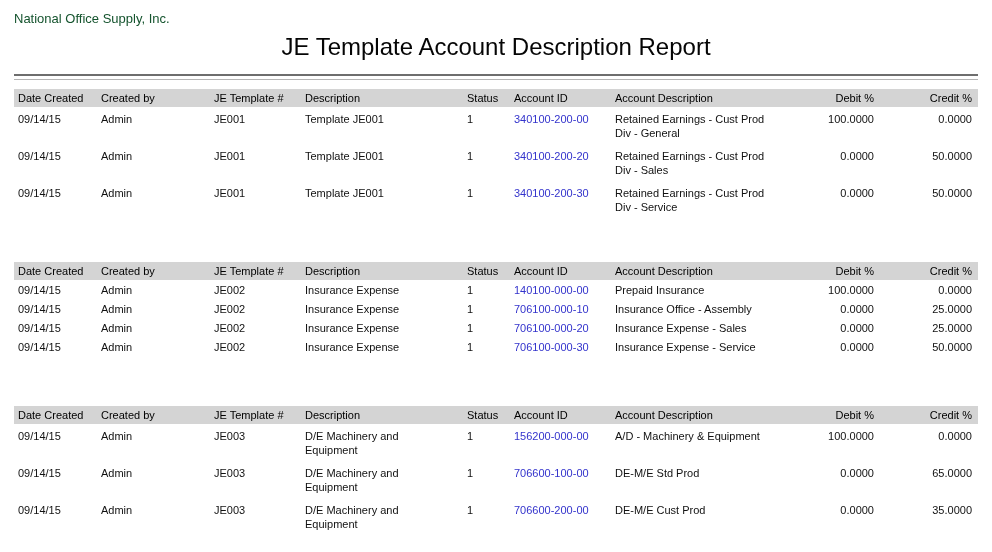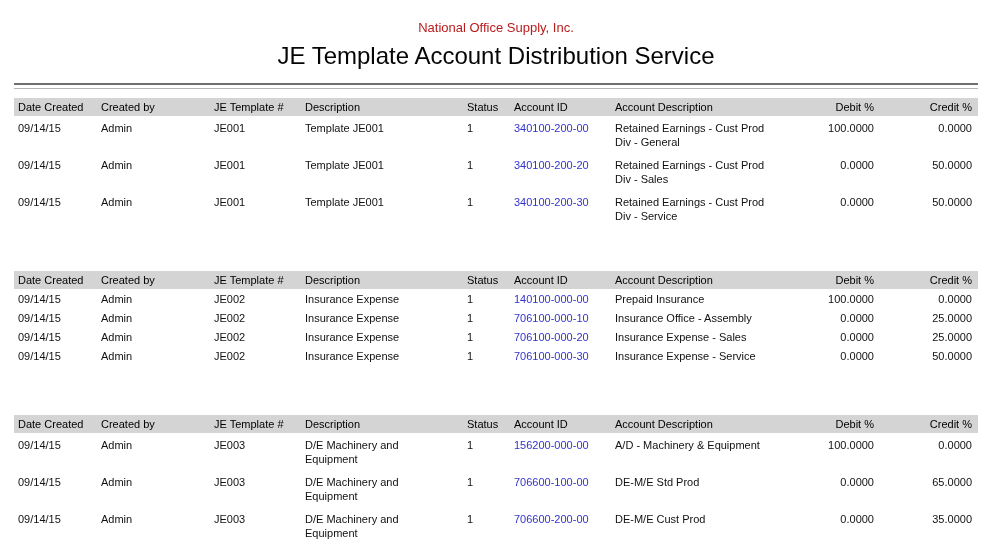--- a/index.html
+++ b/index.html
@@ -6,24 +6,24 @@
   html, body {
     width: 992px; height: 552px;
     background: #ffffff;
     font-family: "Liberation Sans", sans-serif;
     color: #000000;
     overflow: hidden;
   }
   .page { padding: 0 14px; }
 
   .company-name {
-    text-align: center;
+    text-align: left;
     font-size: 13px;
-    padding-top: 20px;
-    color: #b91c1c;
+    padding-top: 11px;
+    color: #14532d;
   }
   .report-title {
     text-align: center;
     font-size: 24px;
     font-weight: 400;
     margin-top: 7px;
     color: #050505;
   }
   .double-rule {
     margin-top: 13px;
@@ -80,21 +80,21 @@
     color: #3333cc;
     text-decoration: none;
     cursor: pointer;
   }
 </style>
 </head>
 <body>
 
 <div class="page">
   <div class="company-name">National Office Supply, Inc.</div>
-  <div class="report-title">JE Template Account Distribution Service</div>
+  <div class="report-title">JE Template Account Description Report</div>
   <div class="double-rule"></div>
   <div id="tables-root">
       <table class="report-table" id="table-1">
     <colgroup>
       <col class="c1">
           <col class="c2">
           <col class="c3">
           <col class="c4">
           <col class="c5">
       <col class="c6">

